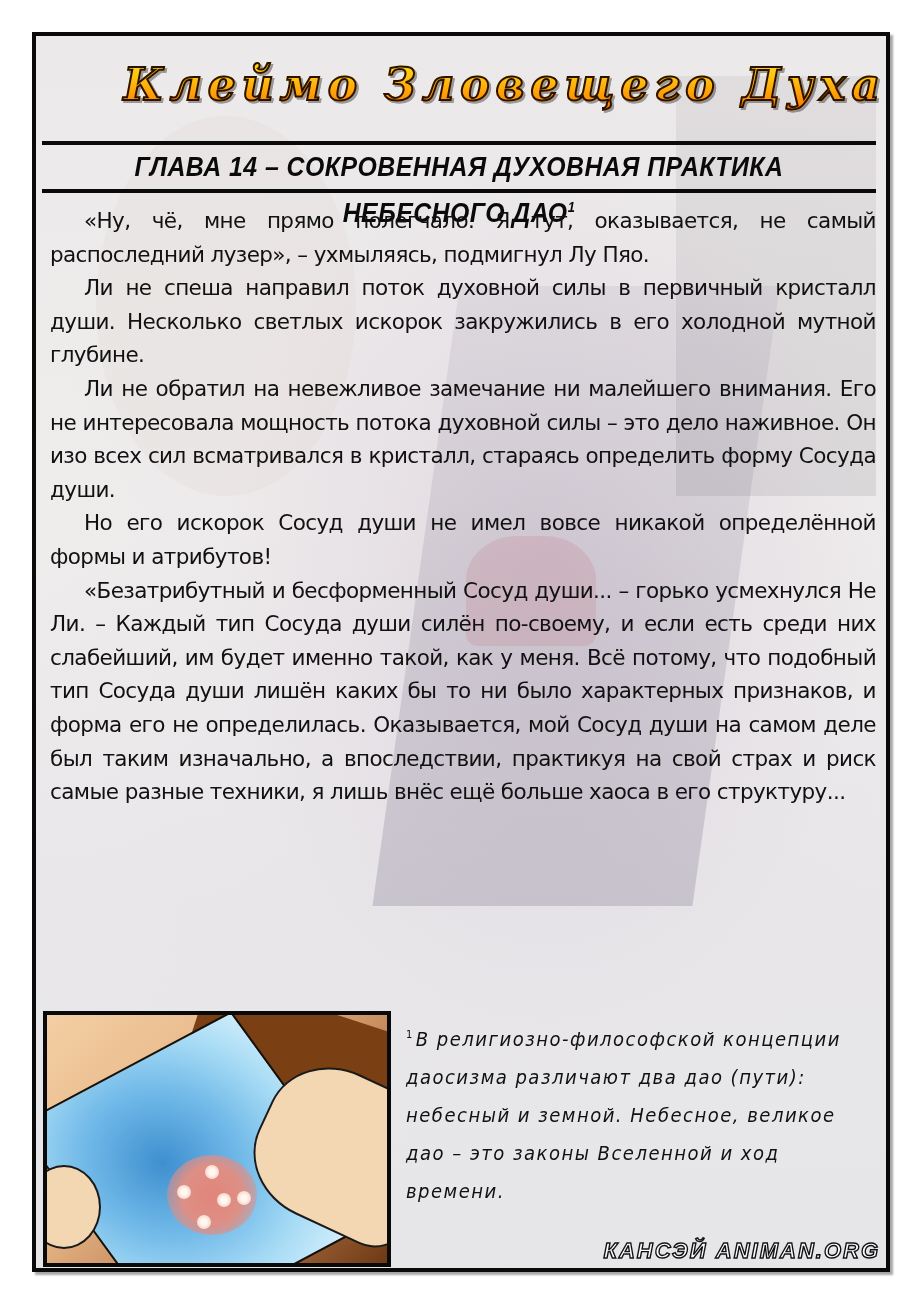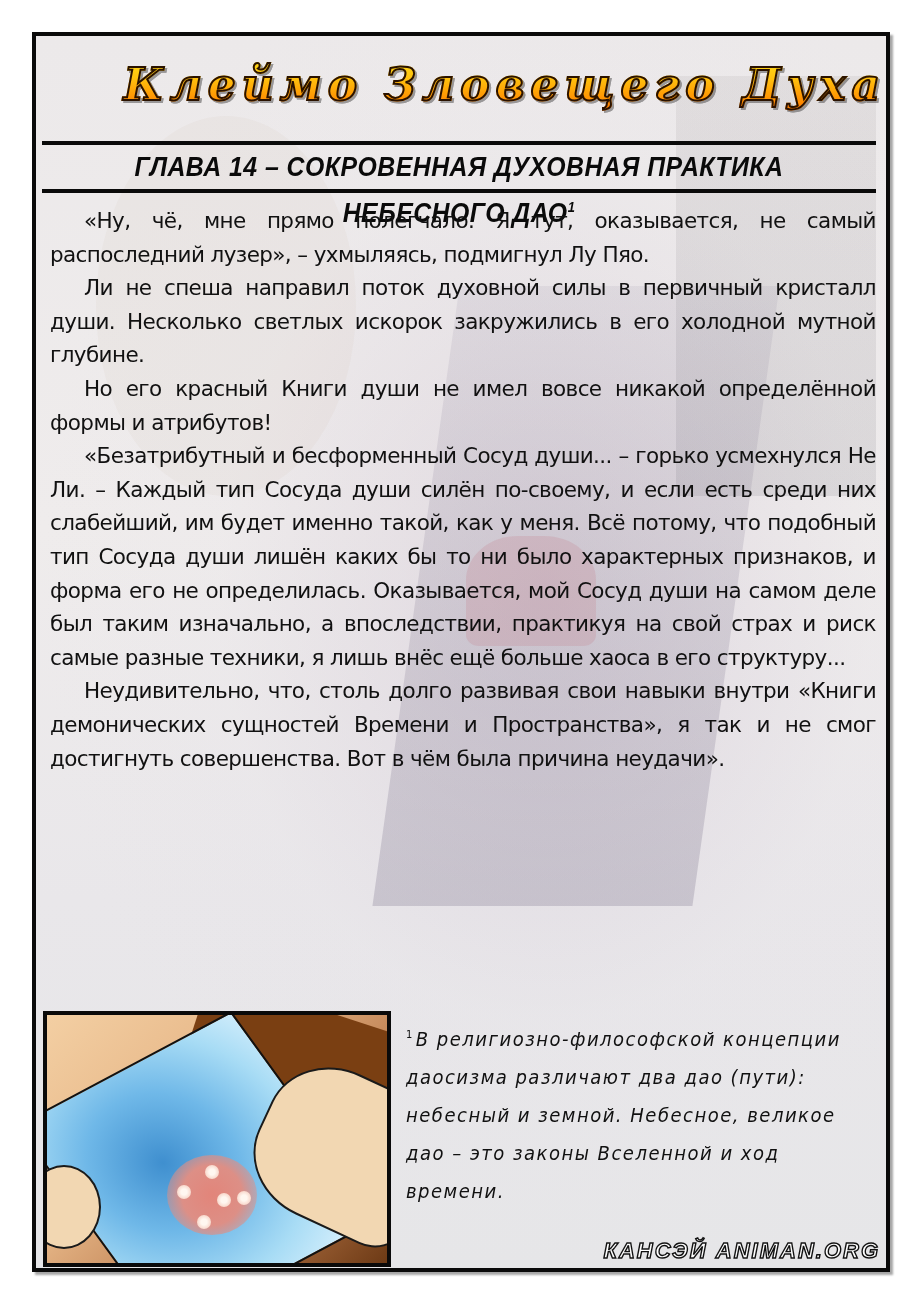--- a/index.html
+++ b/index.html
@@ -90,23 +90,23 @@
 
   <div class="title">Клеймо Зловещего Духа</div>
 
   <div class="rule top"></div>
   <div class="chapter"><span>Глава 14 – Сокровенная духовная практика Небесного дао</span><sup>1</sup></div>
   <div class="rule bottom"></div>
 
   <div class="body-text">
     <p>«Ну, чё, мне прямо полегчало. Я тут, оказывается, не самый распоследний лузер», – ухмыляясь, подмигнул Лу Пяо.</p>
     <p>Ли не спеша направил поток духовной силы в первичный кристалл души. Несколько светлых искорок закружились в его холодной мутной глубине.</p>
-    <p>Но его красный Книги души не имел вовсе никакой определённой формы и атрибутов!</p>
+    <p>Ли не обратил на невежливое замечание ни малейшего внимания. Его не интересовала мощность потока духовной силы – это дело наживное. Он изо всех сил всматривался в кристалл, стараясь определить форму Сосуда души.</p>
+    <p>Но его искорок Сосуд души не имел вовсе никакой определённой формы и атрибутов!</p>
     <p>«Безатрибутный и бесформенный Сосуд души... – горько усмехнулся Не Ли. – Каждый тип Сосуда души силён по-своему, и если есть среди них слабейший, им будет именно такой, как у меня. Всё потому, что подобный тип Сосуда души лишён каких бы то ни было характерных признаков, и форма его не определилась. Оказывается, мой Сосуд души на самом деле был таким изначально, а впоследствии, практикуя на свой страх и риск самые разные техники, я лишь внёс ещё больше хаоса в его структуру...</p>
-    <p>Неудивительно, что, столь долго развивая свои навыки внутри «Книги демонических сущностей Времени и Пространства», я так и не смог достигнуть совершенства. Вот в чём была причина неудачи».</p>
   </div>
 
   <div class="panel">
     <div class="brown"></div>
     <div class="crystal"></div>
     <div class="finger"></div>
     <div class="thumb"></div>
     <div class="glow"></div>
     <div class="dot" style="left:158px;top:150px;"></div>
     <div class="dot" style="left:130px;top:170px;"></div>

